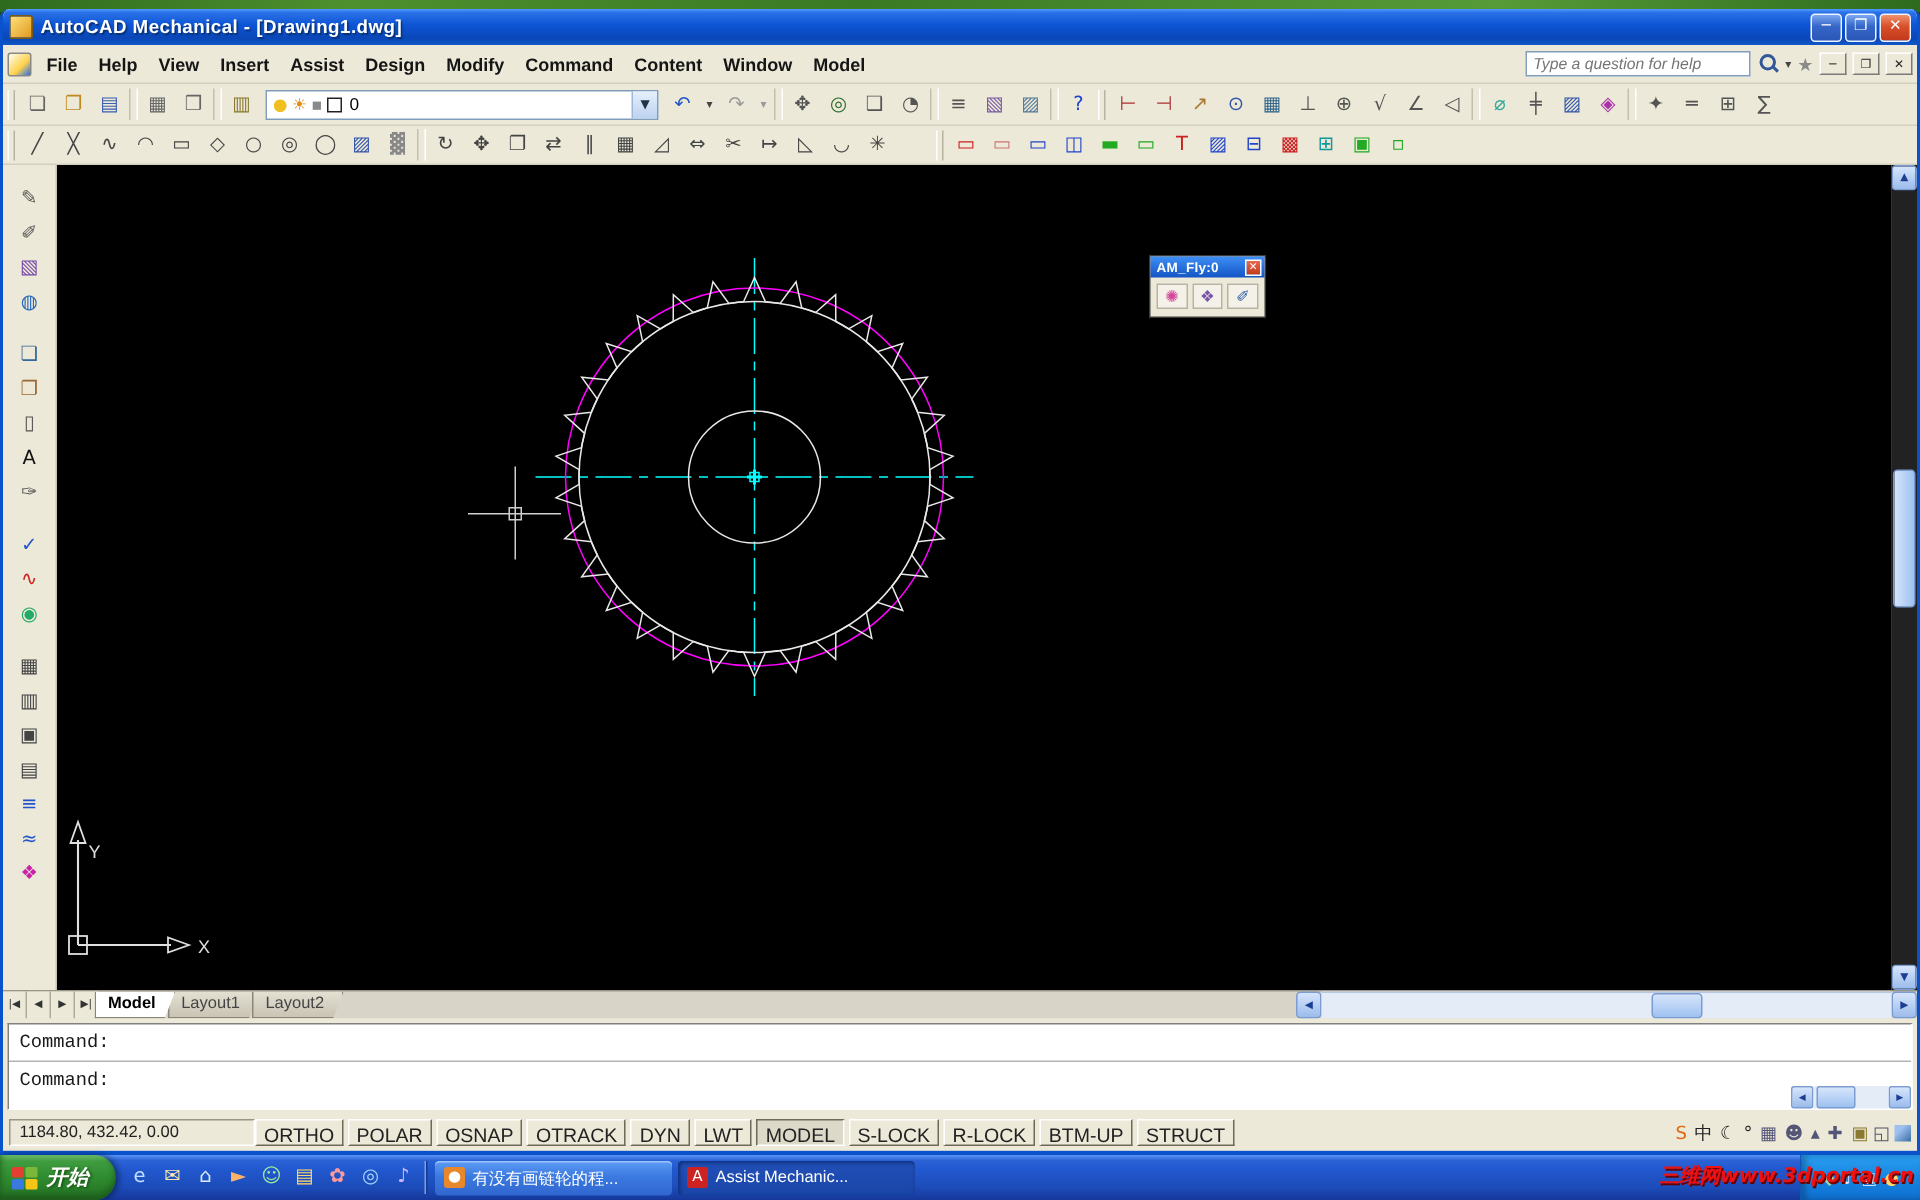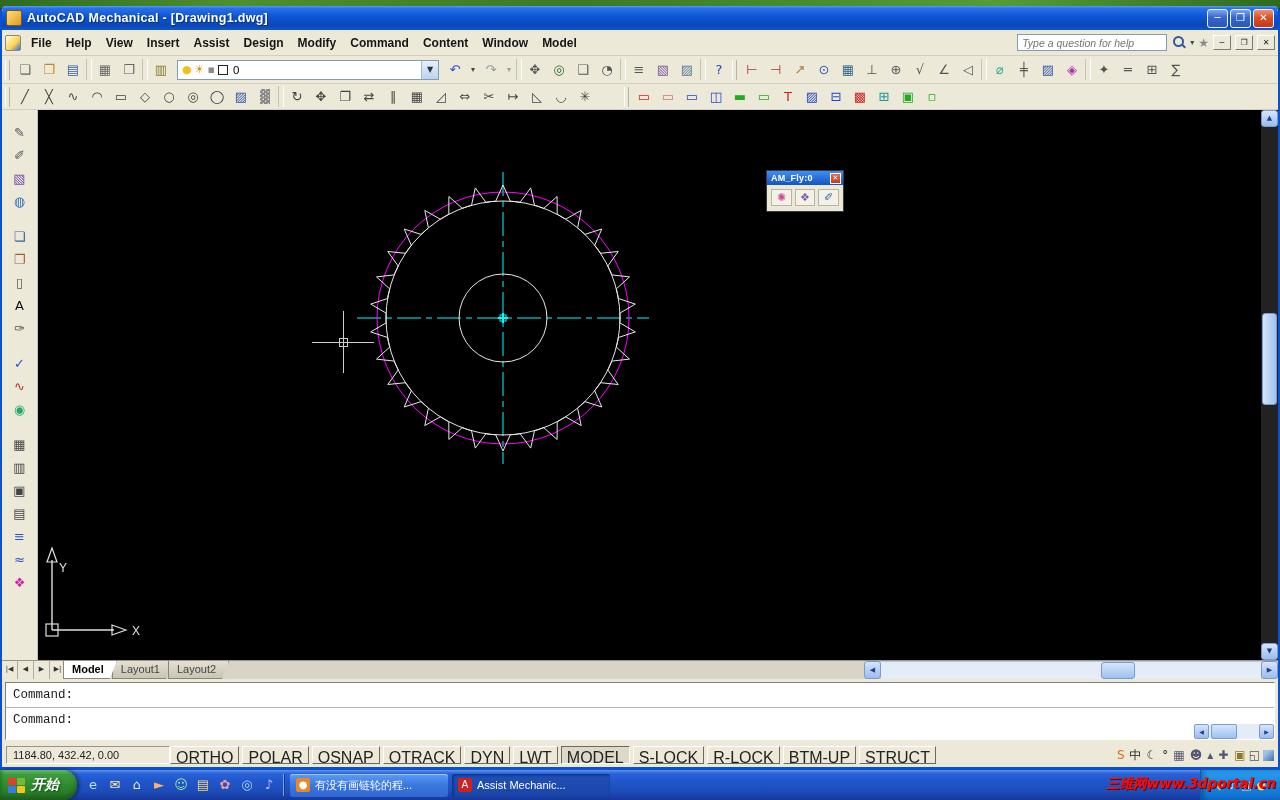--- a/index.html
+++ b/index.html
@@ -105,21 +105,21 @@
   .cmd-scroll{position:absolute;right:4px;bottom:4px;display:flex;height:15px;width:80px;}
   .cs-btn{flex:0 0 15px;background:linear-gradient(180deg,#d6e5fb,#9cbcec);border:1px solid #7a9cd0;border-radius:2px;
     font-size:6px;line-height:13px;text-align:center;color:#1c3f94;font-family:"DejaVu Sans",sans-serif;}
   .cs-track{flex:1;position:relative;background:#e4ecf8;}
   .cs-thumb{position:absolute;top:0;bottom:0;left:2px;width:26px;border:1px solid #7a9cd0;border-radius:2px;
     background:linear-gradient(180deg,#d6e5fb,#9ec1f0);}
   
   .statusbar{flex:0 0 24px;display:flex;align-items:center;gap:0;padding:2px 4px;background:#ece9d8;}
   .coords{width:164px;height:18px;font-size:11px;color:#222;padding:2px 6px;white-space:nowrap;
     border:1px solid;border-color:#9a9686 #fff #fff #9a9686;}
-  .sbtn{height:18px;padding:2px 5px;font-size:16px;color:#222;background:#ece9d8;
+  .sbtn{height:18px;padding:2px 5px;font-size:13px;color:#222;background:#ece9d8;
     border:1px solid;border-color:#fff #6e6a5a #6e6a5a #fff;}
   .sbtn.pressed{border-color:#6e6a5a #fff #fff #6e6a5a;background:#ddd9c8;}
   .tray-icons{margin-left:auto;display:flex;gap:5px;align-items:center;}
   .tray-glyph{font-size:12px;font-family:"DejaVu Sans",sans-serif;}
   .status-right{display:flex;gap:3px;align-items:center;margin-left:6px;}
   .grip{width:11px;height:11px;background:linear-gradient(135deg,#9ec1f0 30%,#3a6ea5);margin-left:3px;}
   
   .taskbar{position:absolute;left:0;right:0;bottom:0;height:30px;display:flex;align-items:center;
     background:linear-gradient(180deg,#5a93f5 0%,#2b63d6 12%,#2258cf 32%,#1c4cb8 72%,#16379b 100%);}
   .start{height:30px;padding:0 18px 0 8px;display:flex;align-items:center;gap:6px;color:#fff;font-weight:bold;font-style:italic;

